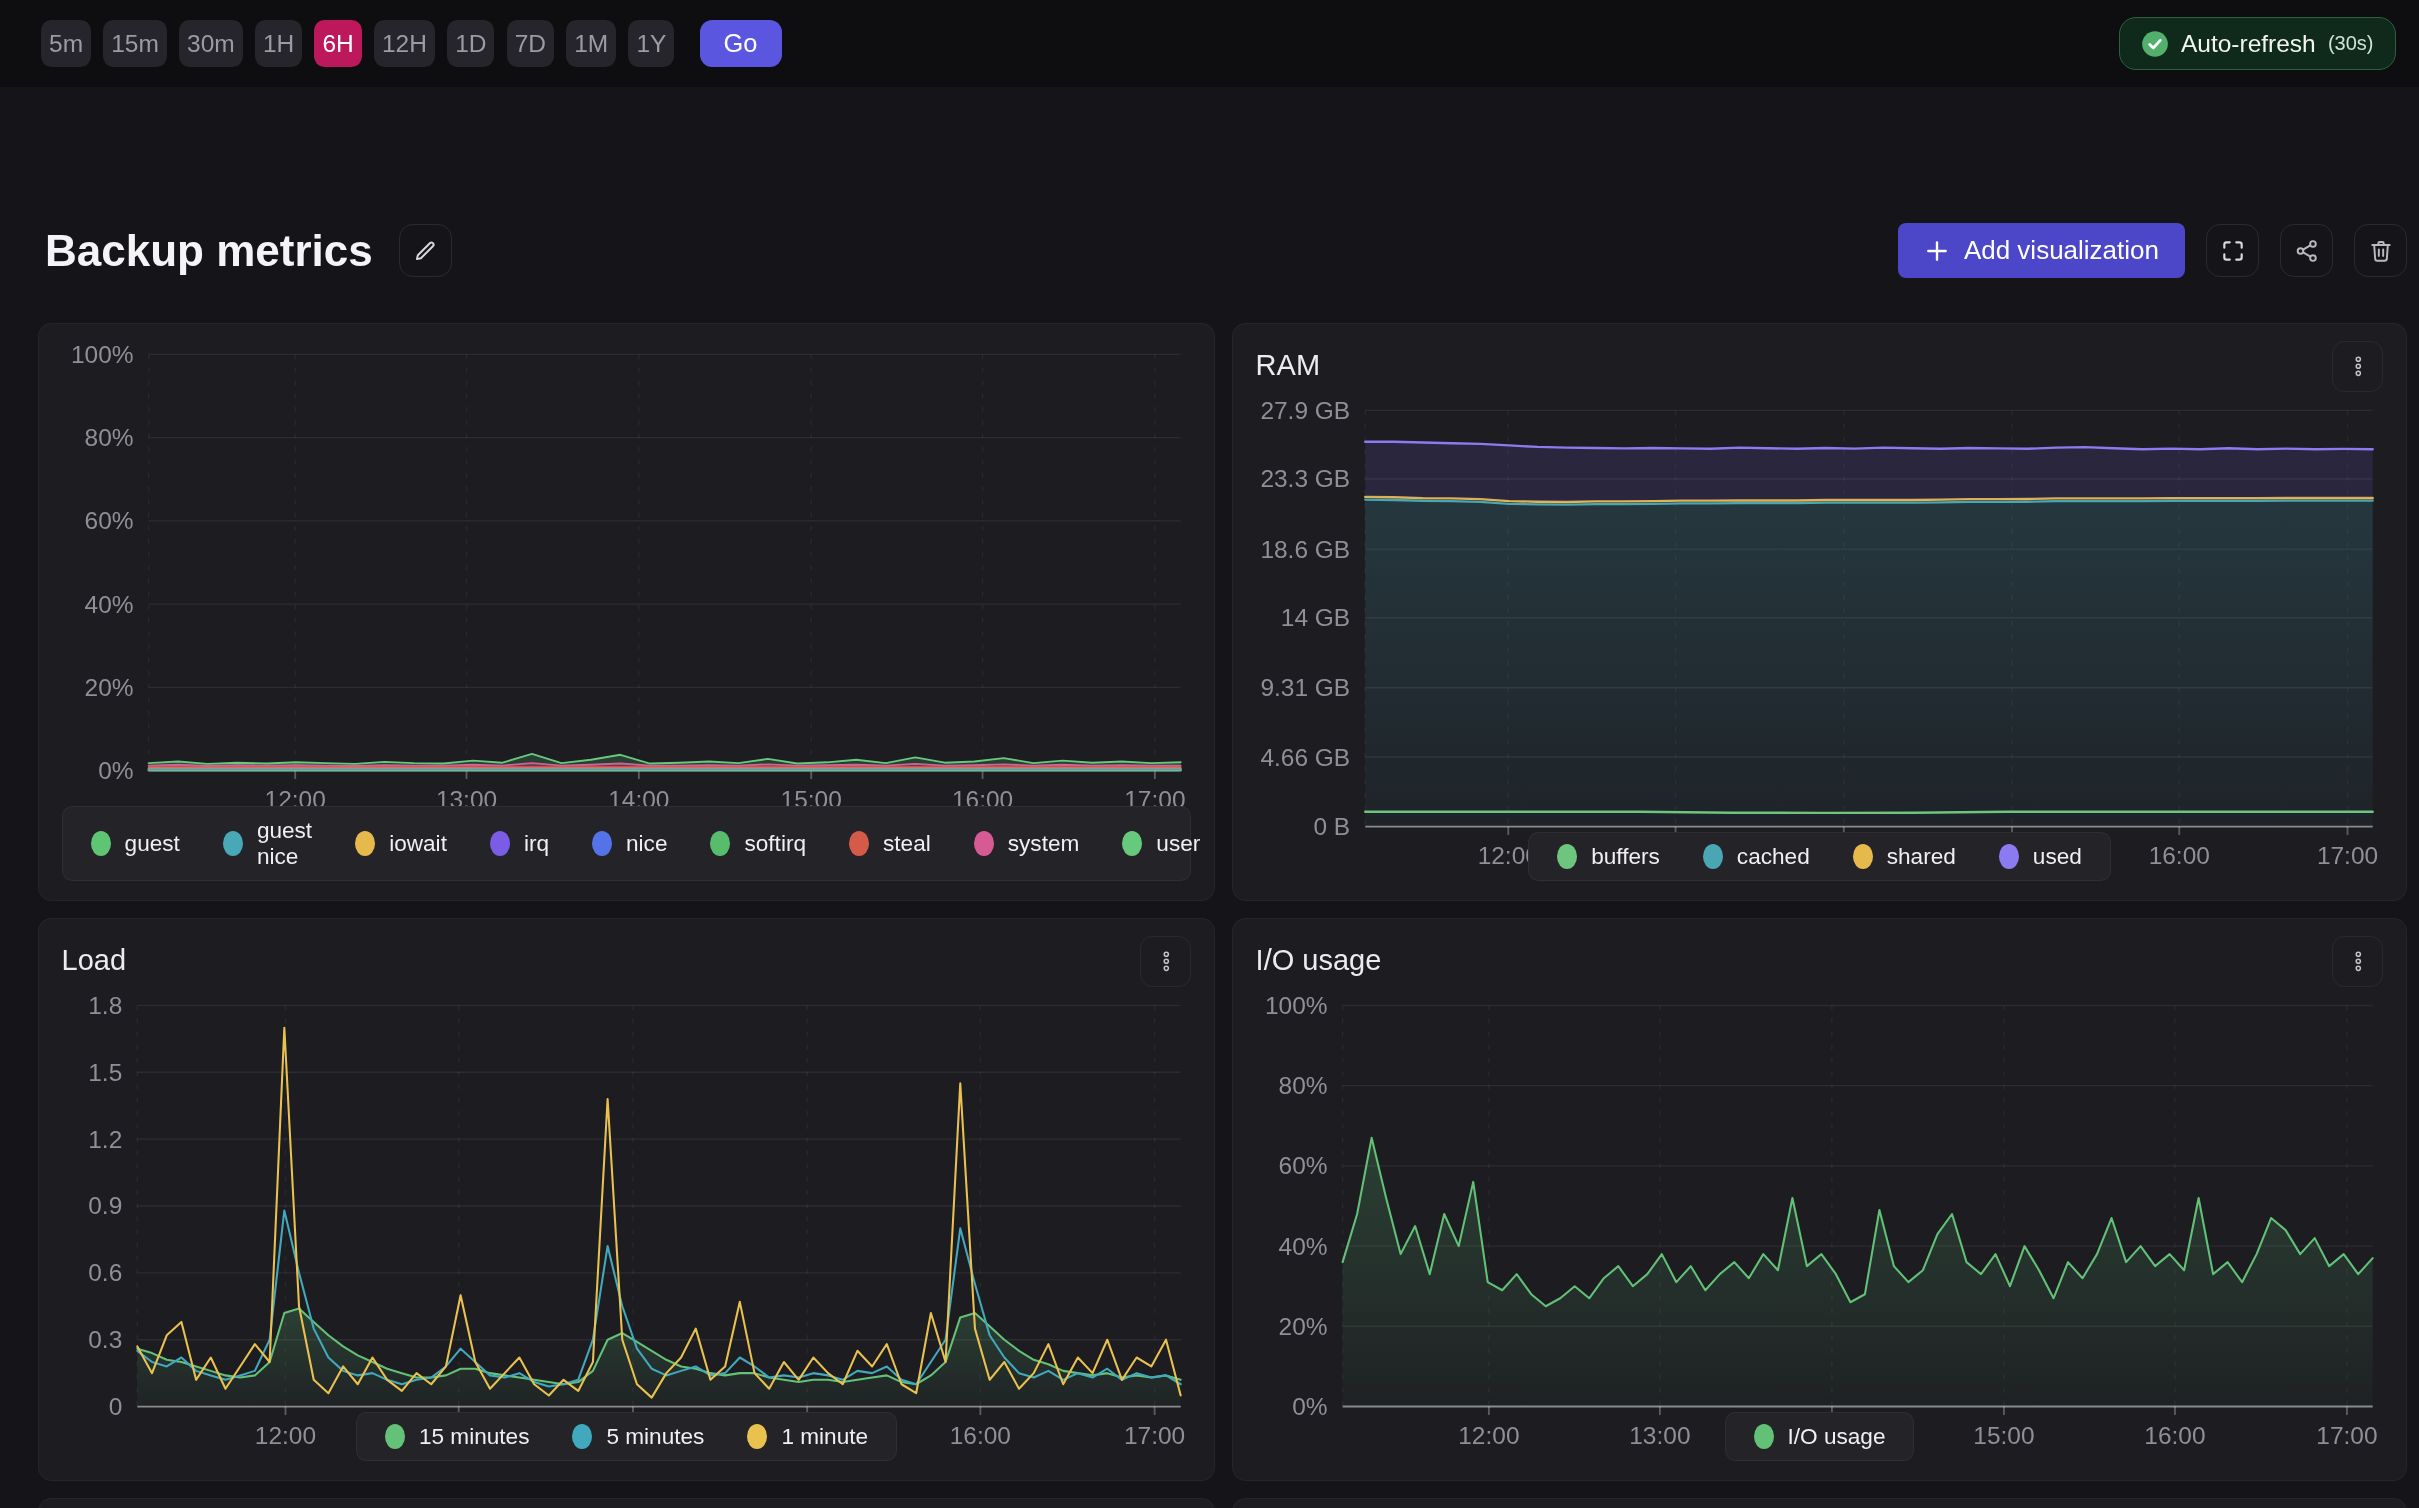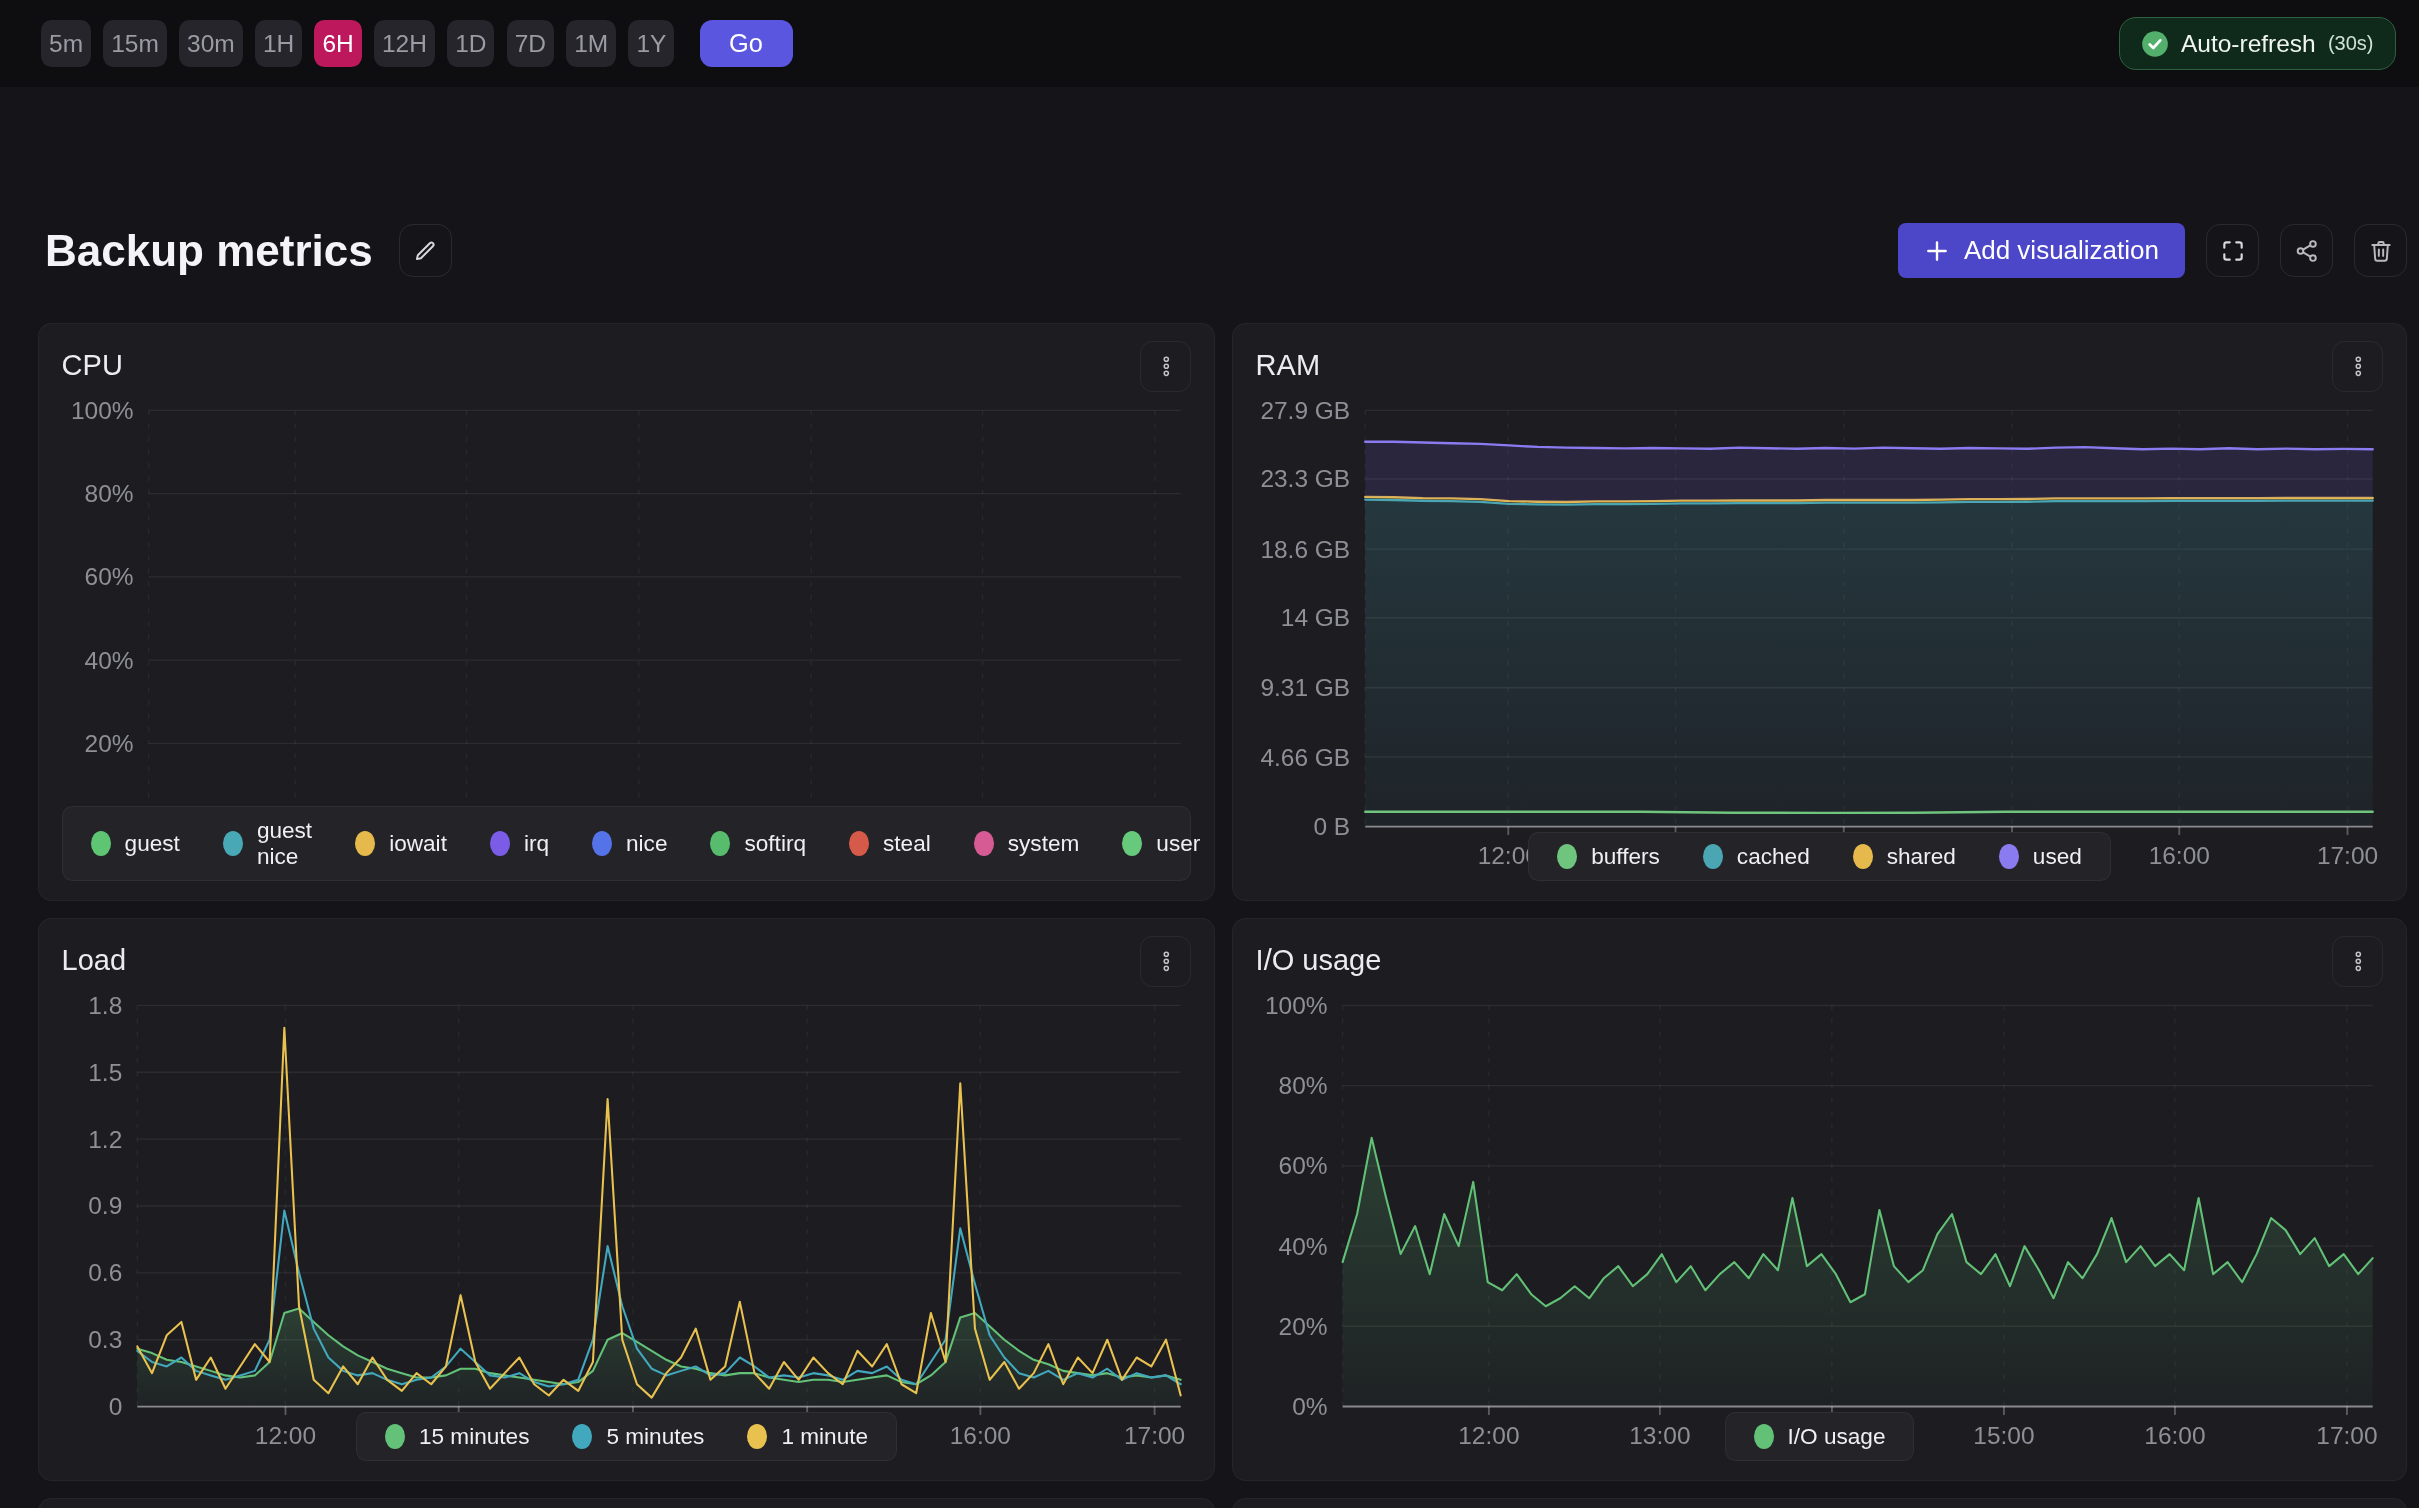--- a/index.html
+++ b/index.html
@@ -22,21 +22,21 @@
     background:#25252b; color:#9b9ba4; font-size:24.5px;
   }
   .range-btn.active { background:#be185d; color:#ffffff; }
   .date-input {
     height:47px; width:603px; margin-left:8.5px;
     background:#222127; border:0.9px solid rgba(255,255,255,0.05);
     border-radius:10.4px; color:#97969f; font-size:25.4px;
     padding:0 24.5px; font-family:inherit; outline:none;
   }
   .go-btn {
-    height:47px; width:93px; margin-left:13px; border-radius:12.2px;
+    height:47px; width:82px; margin-left:13px; border-radius:12.2px;
     background:#5b56e0; color:#fff; font-size:25.4px;
   }
   .auto-refresh {
     margin-left:auto; height:53px; border-radius:17px;
     background:#0f2a1a; border:1.9px solid #2f5f41;
     display:flex; align-items:center; gap:12.2px; padding:0 21px;
   }
   .auto-refresh .ar-label { font-size:24.5px; color:#f0f5f1; font-weight:500; }
   .auto-refresh .ar-interval { font-size:20px; color:#cfe2d5; }
 
@@ -157,30 +157,20 @@
   <button class="sq-btn hdr-icon-btn">
     <svg width="26" height="26" viewBox="0 0 24 24">
       <path d="M4 6.5h16 M9.5 6.5V5a1.3 1.3 0 0 1 1.3-1.3h2.4A1.3 1.3 0 0 1 14.5 5v1.5 M18.3 6.5l-.9 12.6a2 2 0 0 1-2 1.9H8.6a2 2 0 0 1-2-1.9L5.7 6.5 M10 10.5v6 M14 10.5v6" fill="none" stroke="#b9b9c0" stroke-width="1.8" stroke-linecap="round"></path>
     </svg>
   </button>
 </div>
 
 <div class="grid">
 
   <section class="panel r1">
-    <div class="panel-header">
-      <span class="panel-title">CPU</span>
-      <button class="kebab-btn">
-        <svg width="22.6" height="22.6" viewBox="0 0 24 24">
-          <circle cx="12" cy="4.5" r="2.2" fill="none" stroke="#c2c2c8" stroke-width="1.6"></circle>
-          <circle cx="12" cy="12" r="2.2" fill="none" stroke="#c2c2c8" stroke-width="1.6"></circle>
-          <circle cx="12" cy="19.5" r="2.2" fill="none" stroke="#c2c2c8" stroke-width="1.6"></circle>
-        </svg>
-      </button>
-    </div>
     <div class="chart"><svg width="1130" height="475" viewBox="0 0 1200 504">
           <defs>
             <linearGradient id="cpu-grad-0" x1="0" y1="0" x2="0" y2="1">
               <stop offset="0%" stop-color="rgba(214,90,73,0.32)"></stop>
               <stop offset="100%" stop-color="rgba(214,90,73,0.12)"></stop>
             </linearGradient>
           </defs>
           <line x1="92" x2="1188" y1="14" y2="14" stroke="rgba(255,255,255,0.07)" stroke-width="1.5"></line>
           <text x="76" y="23" text-anchor="end" font-size="26" fill="#8f8f97">100%</text>
           <line x1="92" x2="1188" y1="102.39999999999998" y2="102.39999999999998" stroke="rgba(255,255,255,0.07)" stroke-width="1.5"></line>

